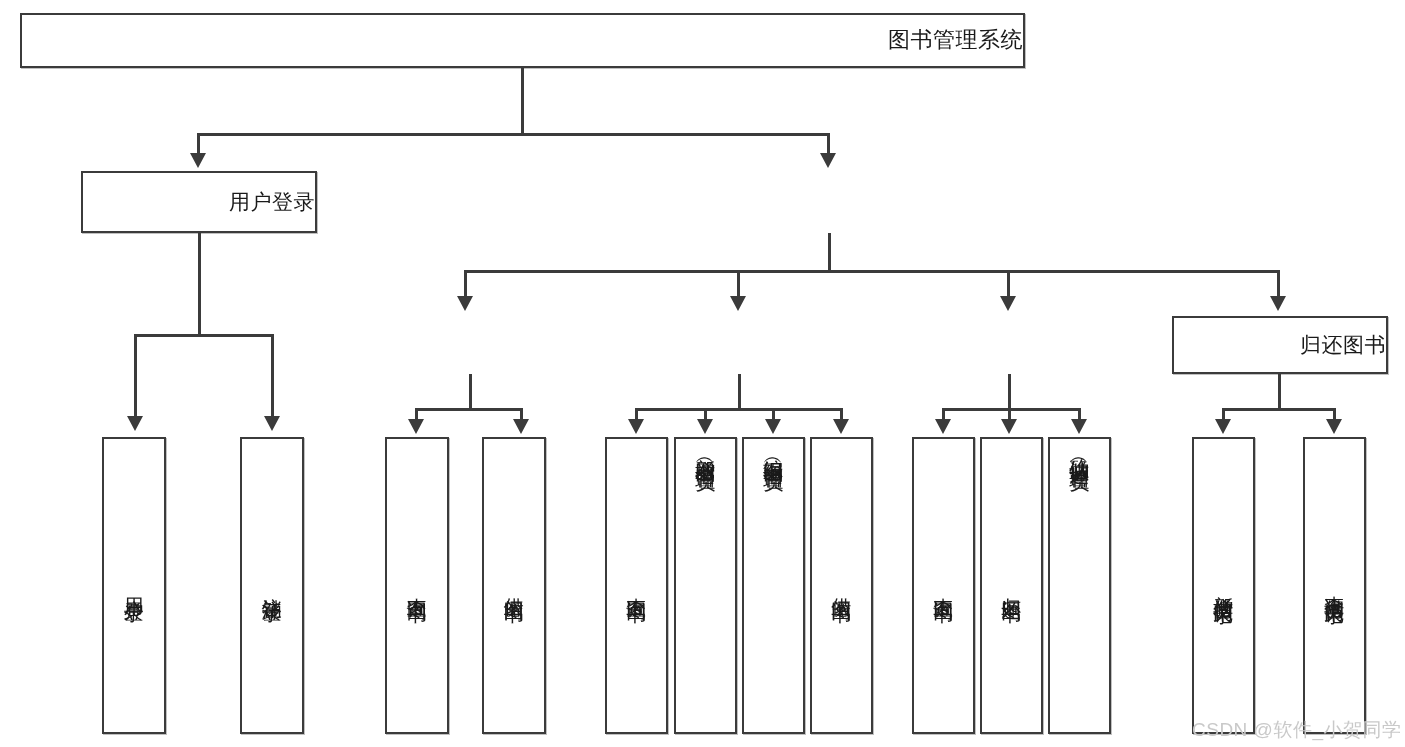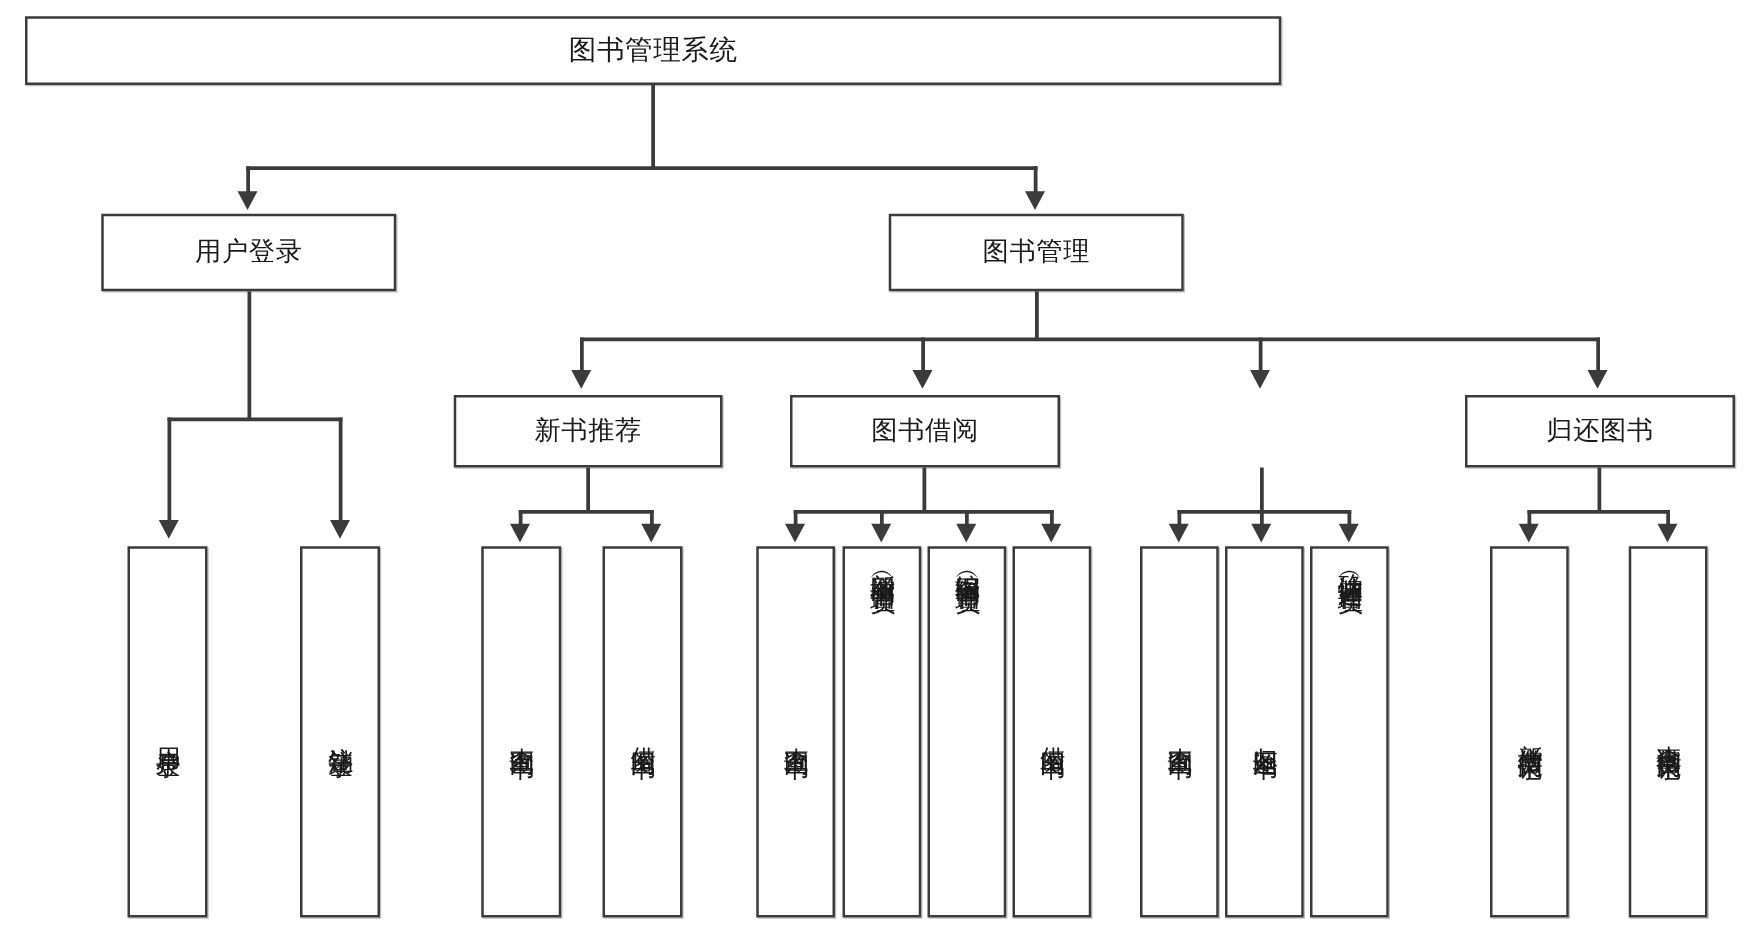--- a/index.html
+++ b/index.html
@@ -20,21 +20,21 @@
   }
   
   .node {
     position: absolute;
     box-sizing: border-box;
     background: #ffffff;
     border: 2px solid #3b3b3b;
     box-shadow: 1px 1px 0 0 rgba(140,140,140,0.55);
     display: flex;
     align-items: center;
-    justify-content: center;
+    justify-content: flex-end;
   }
   .node .lbl {
     color: #1a1a1a;
     font-size: 21px;
     line-height: 1.22;
     letter-spacing: 0.5px;
     white-space: nowrap;
   }
   
   .node.root .lbl { font-size: 22px; }
@@ -102,23 +102,20 @@
 
   <div class="ln v" style="left:197px; top:133px; width:3px; height:22px;"></div>
   <div class="arrow" style="left:190px; top:153px;"></div>
   <div class="ln v" style="left:827px; top:133px; width:3px; height:22px;"></div>
   <div class="arrow" style="left:820px; top:153px;"></div>
 
   <div class="node" style="left:81px; top:171px; width:236px; height:62px;">
     <span class="lbl">用户登录</span>
   </div>
 
-  <div class="node" style="left:711px; top:171px; width:236px; height:62px;">
-    <span class="lbl">图书管理</span>
-  </div>
 
   <div class="ln v" style="left:198px; top:233px; width:3px; height:103px;"></div>
   <div class="ln h" style="left:134px; top:334px; width:140px; height:3px;"></div>
   <div class="ln v" style="left:134px; top:334px; width:3px; height:84px;"></div>
   <div class="arrow" style="left:127px; top:416px;"></div>
   <div class="ln v" style="left:271px; top:334px; width:3px; height:84px;"></div>
   <div class="arrow" style="left:264px; top:416px;"></div>
 
   <div class="ln v" style="left:828px; top:233px; width:3px; height:39px;"></div>
   <div class="ln h" style="left:464px; top:270px; width:816px; height:3px;"></div>
@@ -128,26 +125,20 @@
 
   <div class="ln v" style="left:737px; top:270px; width:3px; height:28px;"></div>
   <div class="arrow" style="left:730px; top:296px;"></div>
 
   <div class="ln v" style="left:1007px; top:270px; width:3px; height:28px;"></div>
   <div class="arrow" style="left:1000px; top:296px;"></div>
 
   <div class="ln v" style="left:1277px; top:270px; width:3px; height:28px;"></div>
   <div class="arrow" style="left:1270px; top:296px;"></div>
 
-  <div class="node" style="left:363px; top:316px; width:215px; height:58px;">
-    <span class="lbl">新书推荐</span>
-  </div>
-  <div class="node" style="left:632px; top:316px; width:216px; height:58px;">
-    <span class="lbl">图书借阅</span>
-  </div>
   <div class="node" style="left:1172px; top:316px; width:216px; height:58px;">
     <span class="lbl">归还图书</span>
   </div>
 
   <div class="ln v" style="left:469px; top:374px; width:3px; height:36px;"></div>
   <div class="ln h" style="left:415px; top:408px; width:108px; height:3px;"></div>
   <div class="ln v" style="left:415px; top:408px; width:3px; height:13px;"></div>
   <div class="arrow" style="left:408px; top:419px;"></div>
   <div class="ln v" style="left:520px; top:408px; width:3px; height:13px;"></div>
   <div class="arrow" style="left:513px; top:419px;"></div>
@@ -216,14 +207,15 @@
     <span class="lbl">确认归还（管理员）</span>
   </div>
 
   <div class="node vert mid" style="left:1192px; top:437px; width:63px; height:297px;">
     <span class="lbl">新增借阅记录</span>
   </div>
   <div class="node vert mid" style="left:1303px; top:437px; width:63px; height:297px;">
     <span class="lbl">查询借阅记录</span>
   </div>
 
+  <div id="watermark" style="left:1192px; top:717px;">CSDN @软件_小贺同学</div>
 
 </div>
 
 </body></html>

